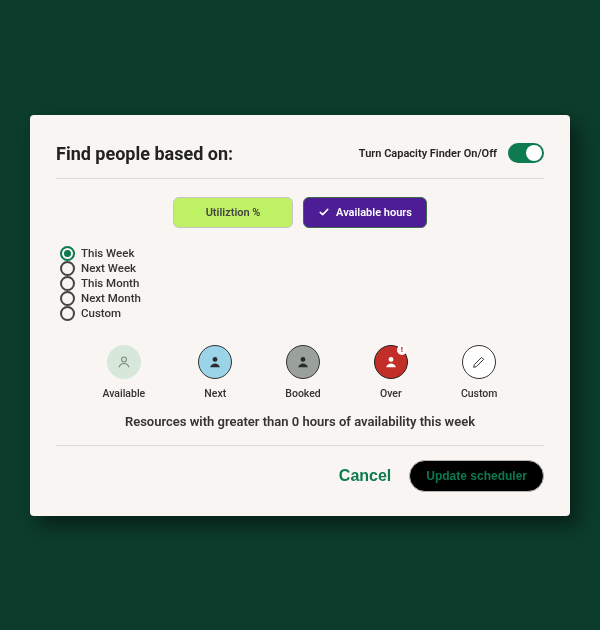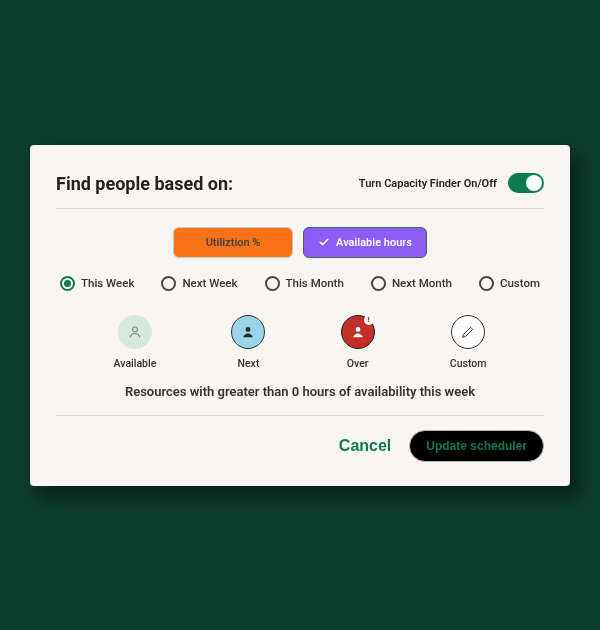--- a/index.html
+++ b/index.html
@@ -72,39 +72,40 @@
     font-size: 11px;
     font-weight: 600;
     text-align: center;
     cursor: pointer;
     display: flex;
     align-items: center;
     justify-content: center;
     gap: 6px;
   }
   .seg-outline {
-    background: #f97316;
+    background: #bef264;
     border: 1px solid #c9c6c2;
     color: #444;
   }
   .seg-solid {
-    background: #8b5cf6;
+    background: #4c1d95;
     border: 1px solid #3e6a4c;
     color: #fff;
   }
   .check-icon {
     width: 12px;
     height: 12px;
     display: inline-block;
   }
   .radios {
     display: flex;
     justify-content: space-between;
     padding: 0 4px;
     margin-bottom: 24px;
+    flex-direction: column;
   }
   .radio-opt {
     display: flex;
     align-items: center;
     gap: 6px;
     cursor: pointer;
     font-size: 11.5px;
     font-weight: 500;
     color: #333;
   }
@@ -275,20 +276,29 @@
     <div class="status-item">
       <div class="status-circle c-under">
         <svg viewBox="0 0 24 24" width="18" height="18">
             <circle cx="12" cy="8.5" r="3.2" fill="#2b2b2b"></circle>
             <path d="M5.5 19c1-3.5 4-5 6.5-5s5.5 1.5 6.5 5Z" fill="#2b2b2b"></path>
           </svg>
       </div>
       <span class="status-label">Next</span>
     </div>
     <div class="status-item">
+      <div class="status-circle c-booked">
+        <svg viewBox="0 0 24 24" width="18" height="18">
+            <circle cx="12" cy="8.5" r="3.2" fill="#2b2b2b"></circle>
+            <path d="M5.5 19c1-3.5 4-5 6.5-5s5.5 1.5 6.5 5Z" fill="#2b2b2b"></path>
+          </svg>
+      </div>
+      <span class="status-label">Booked</span>
+    </div>
+    <div class="status-item">
       <div class="status-circle c-over">
         <svg viewBox="0 0 24 24" width="18" height="18">
             <circle cx="12" cy="8.5" r="3.2" fill="#fff"></circle>
             <path d="M5.5 19c1-3.5 4-5 6.5-5s5.5 1.5 6.5 5Z" fill="#fff"></path>
           </svg>
         <span class="badge-excl">!</span>
       </div>
       <span class="status-label">Over</span>
     </div>
     <div class="status-item">

